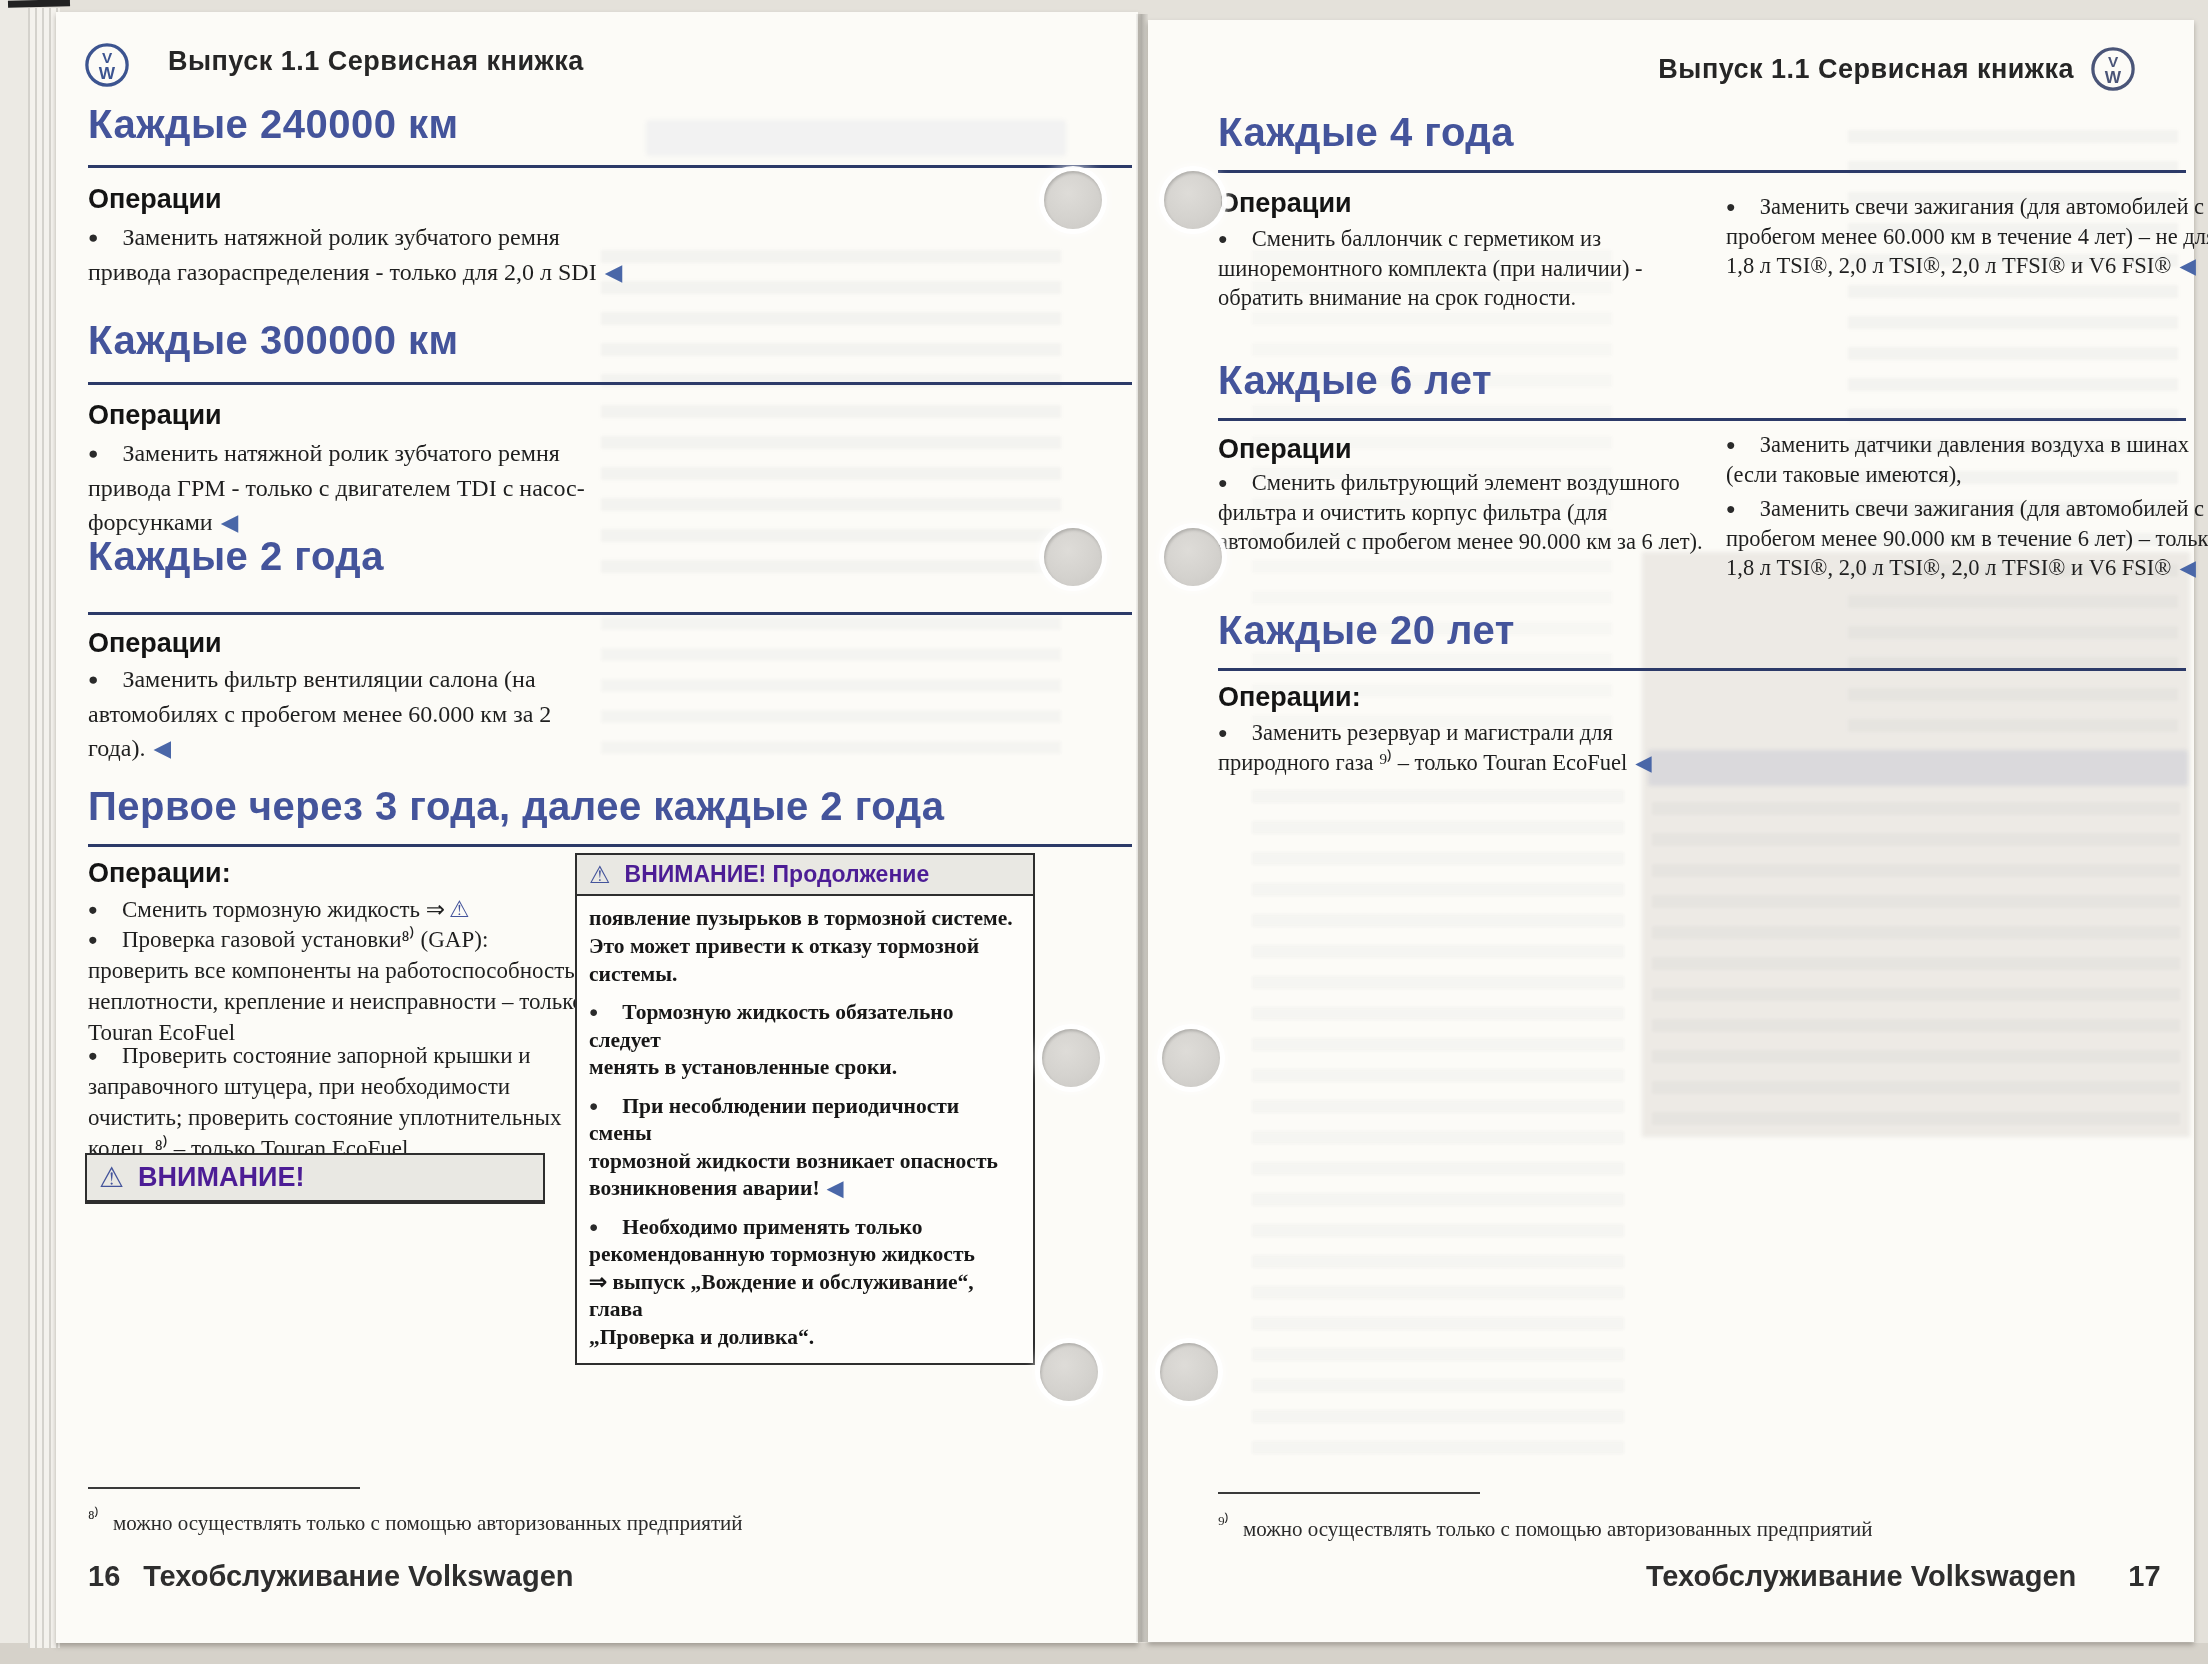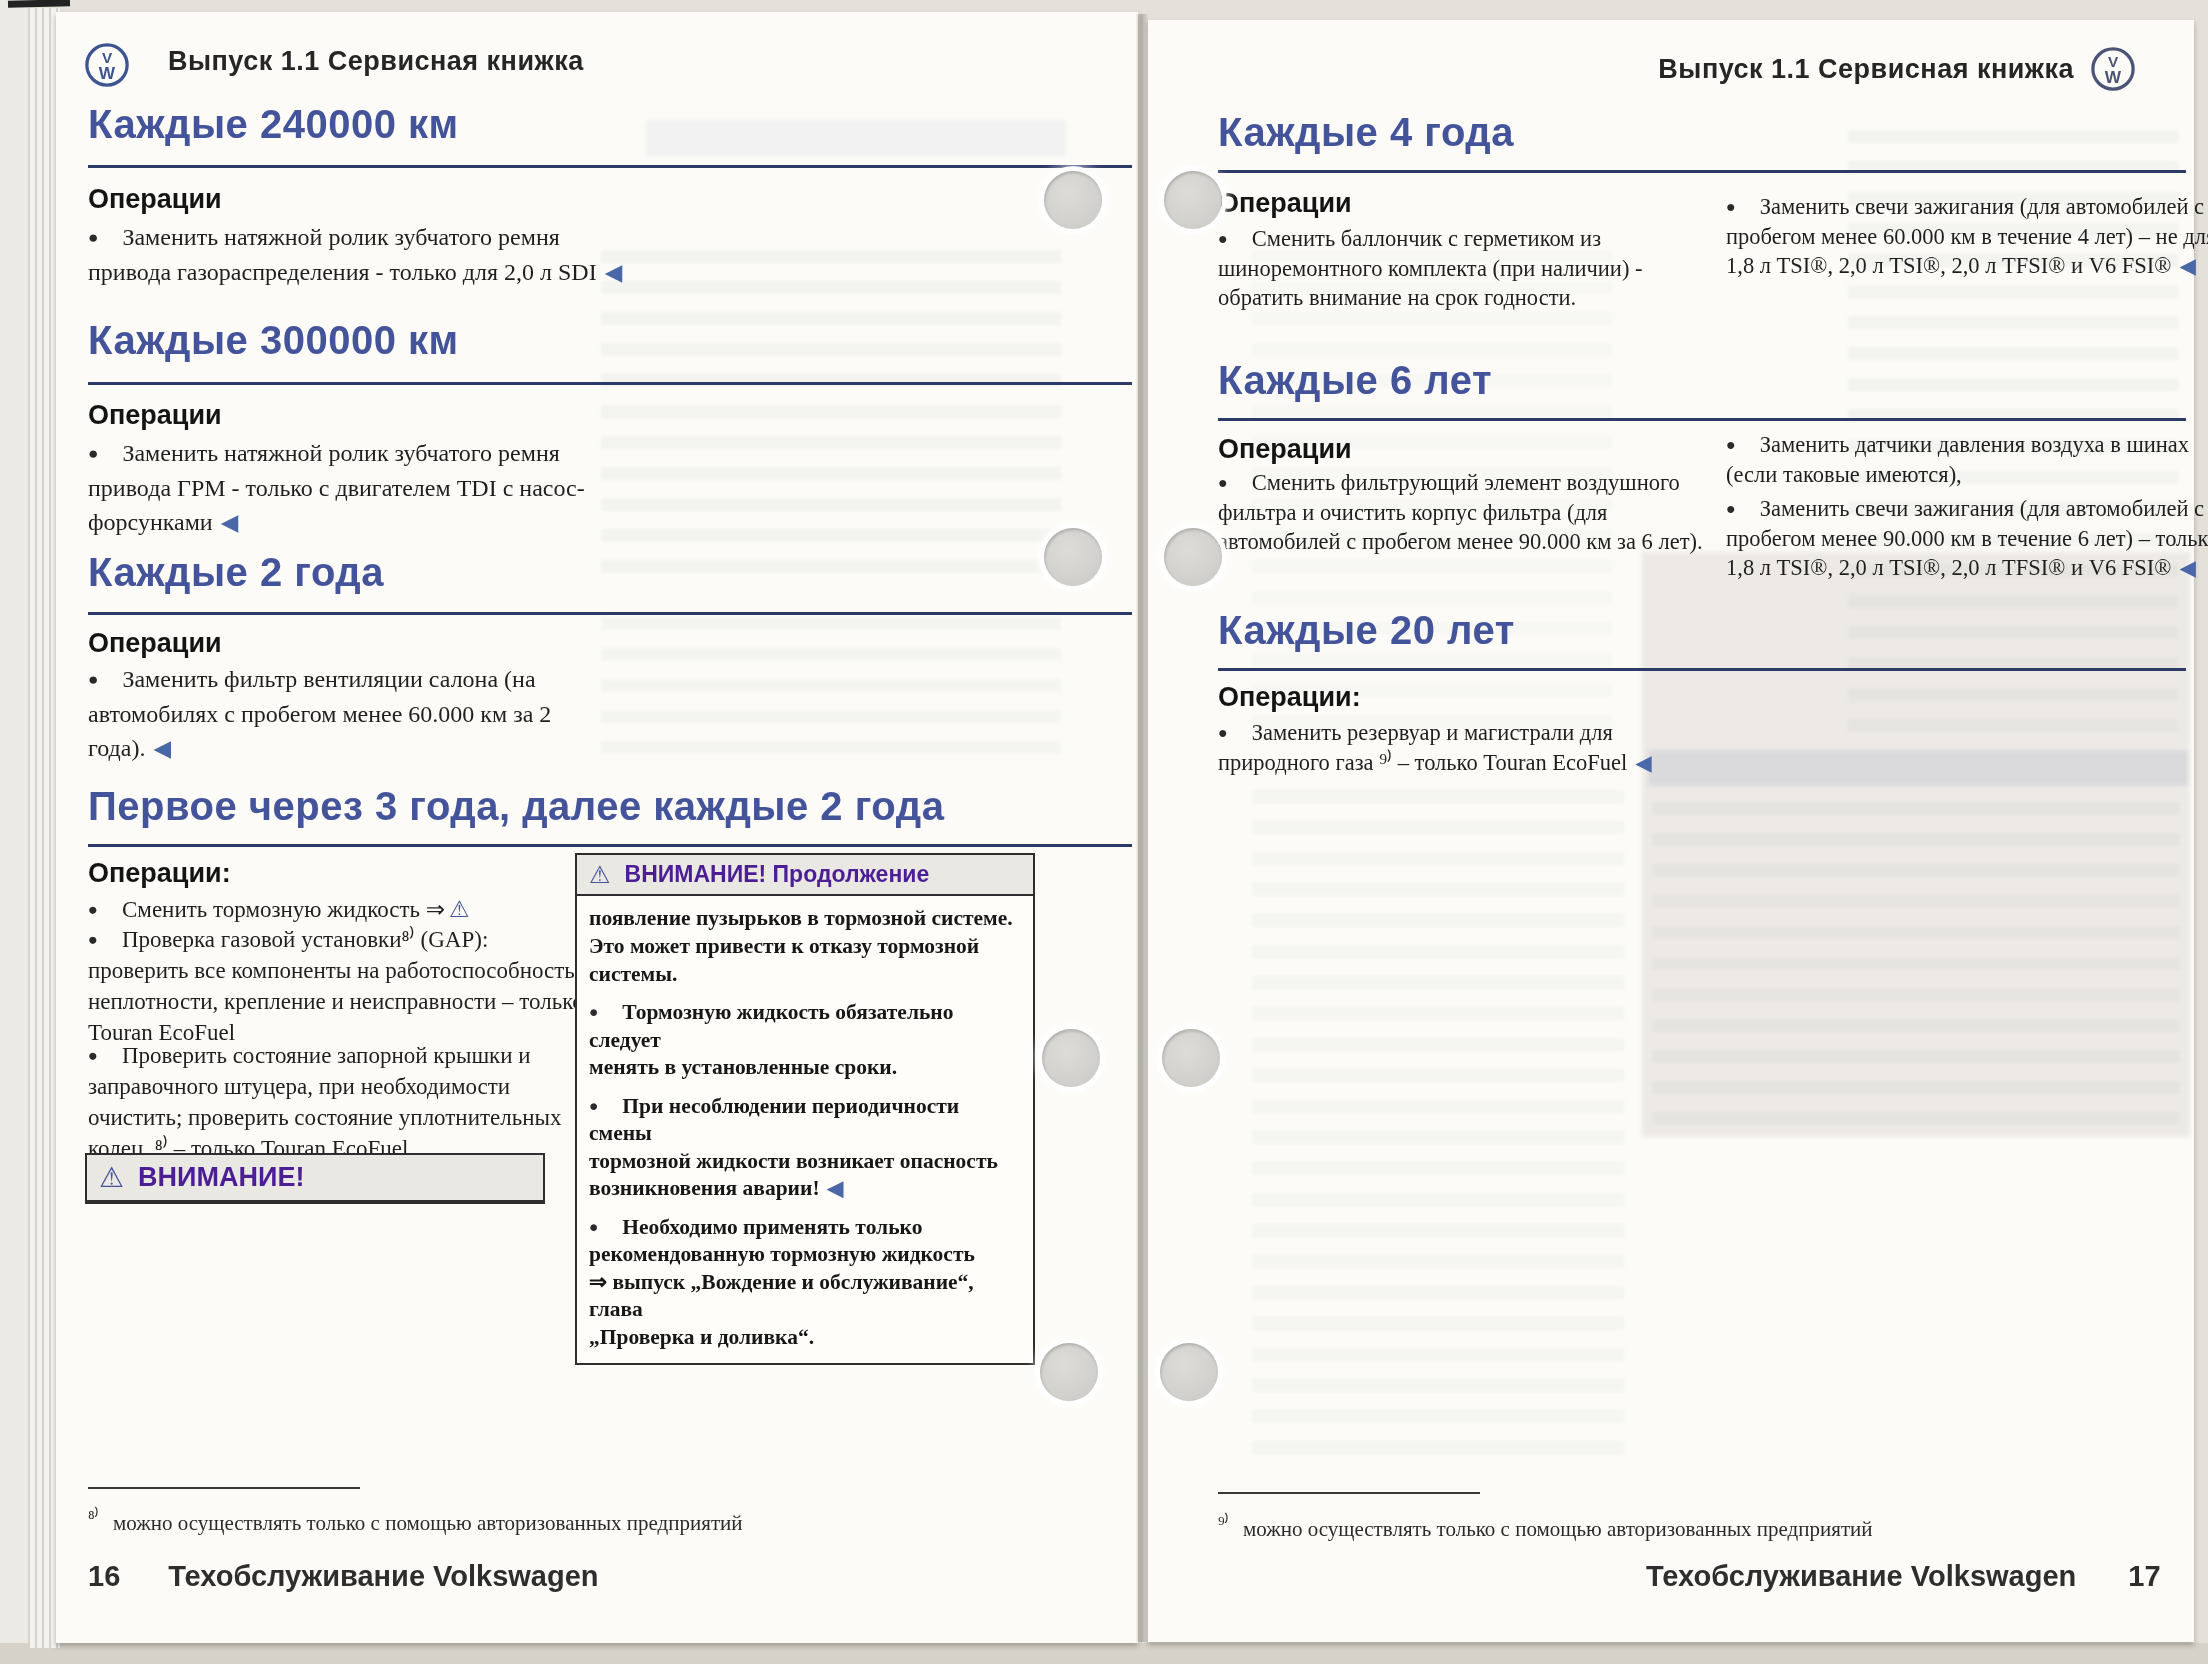--- a/index.html
+++ b/index.html
@@ -87,21 +87,21 @@
     <div class="abs op lh34" style="left:32px;top:208px;width:580px;"><span class="dot">●</span><span>Заменить натяжной ролик зубчатого ремня
 привода газораспределения - только для 2,0 л SDI</span><span class="endmark">◀</span></div>
 
     <div class="abs sec-title" style="left:32px;top:306px;">Каждые 300000 км</div>
     <div class="abs sec-rule" style="left:32px;top:370px;width:1044px;"></div>
     <div class="abs ops-label" style="left:32px;top:388px;">Операции</div>
     <div class="abs op lh34" style="left:32px;top:424px;width:580px;"><span class="dot">●</span><span>Заменить натяжной ролик зубчатого ремня
 привода ГРМ - только с двигателем TDI с насос-
 форсунками</span><span class="endmark">◀</span></div>
 
-    <div class="abs sec-title" style="left:32px;top:538px;">Каждые 2 года</div>
+    <div class="abs sec-title" style="left:32px;top:522px;">Каждые 2 года</div>
     <div class="abs sec-rule" style="left:32px;top:600px;width:1044px;"></div>
     <div class="abs ops-label" style="left:32px;top:616px;">Операции</div>
     <div class="abs op lh34" style="left:32px;top:650px;width:580px;"><span class="dot">●</span><span>Заменить фильтр вентиляции салона (на
 автомобилях с пробегом менее 60.000 км за 2
 года).</span><span class="endmark">◀</span></div>
 
     <div class="abs sec-title" style="left:32px;top:772px;">Первое через 3 года, далее каждые 2 года</div>
     <div class="abs sec-rule" style="left:32px;top:832px;width:1044px;"></div>
     <div class="abs ops-label" style="left:32px;top:846px;">Операции:</div>
     <div class="abs op lh31" style="left:32px;top:882px;width:535px;"><span class="dot">●</span><span>Сменить тормозную жидкость ⇒</span><span class="warnmark">⚠</span></div>
@@ -137,21 +137,21 @@
 возникновения аварии!</span><span class="endmark">◀</span></div>
         <div class="warnbody" style="font-size:21.5px;line-height:27.5px;margin-top:10px;"><span class="dot">●</span><span>Необходимо применять только
 рекомендованную тормозную жидкость
 ⇒ выпуск „Вождение и обслуживание“, глава
 „Проверка и доливка“.</span></div>
       </div>
     </div>
 
     <div class="abs footnote-rule" style="left:32px;top:1475px;width:272px;"></div>
     <div class="abs footnote" style="left:32px;top:1492px;"><span class="fmark">⁸⁾</span><span>можно осуществлять только с помощью авторизованных предприятий</span></div>
-    <div class="abs footer" style="left:32px;top:1548px;gap:48px;text-align:right;">
+    <div class="abs footer" style="left:32px;top:1548px;gap:23px;text-align:right;">
       <span>16</span>
       <span>Техобслуживание Volkswagen</span>
     </div>
   </div>
 
   <div id="right-page" class="page">
 
     <div class="abs brand-title" style="right:120px;top:34px;">Выпуск 1.1  Сервисная книжка</div>
     <svg class="logo" style="right:58px;top:26px;" width="46" height="46" viewBox="0 0 48 48">
       <circle cx="24" cy="24" r="21" fill="none" stroke="#4a5578" stroke-width="3.4"></circle>

